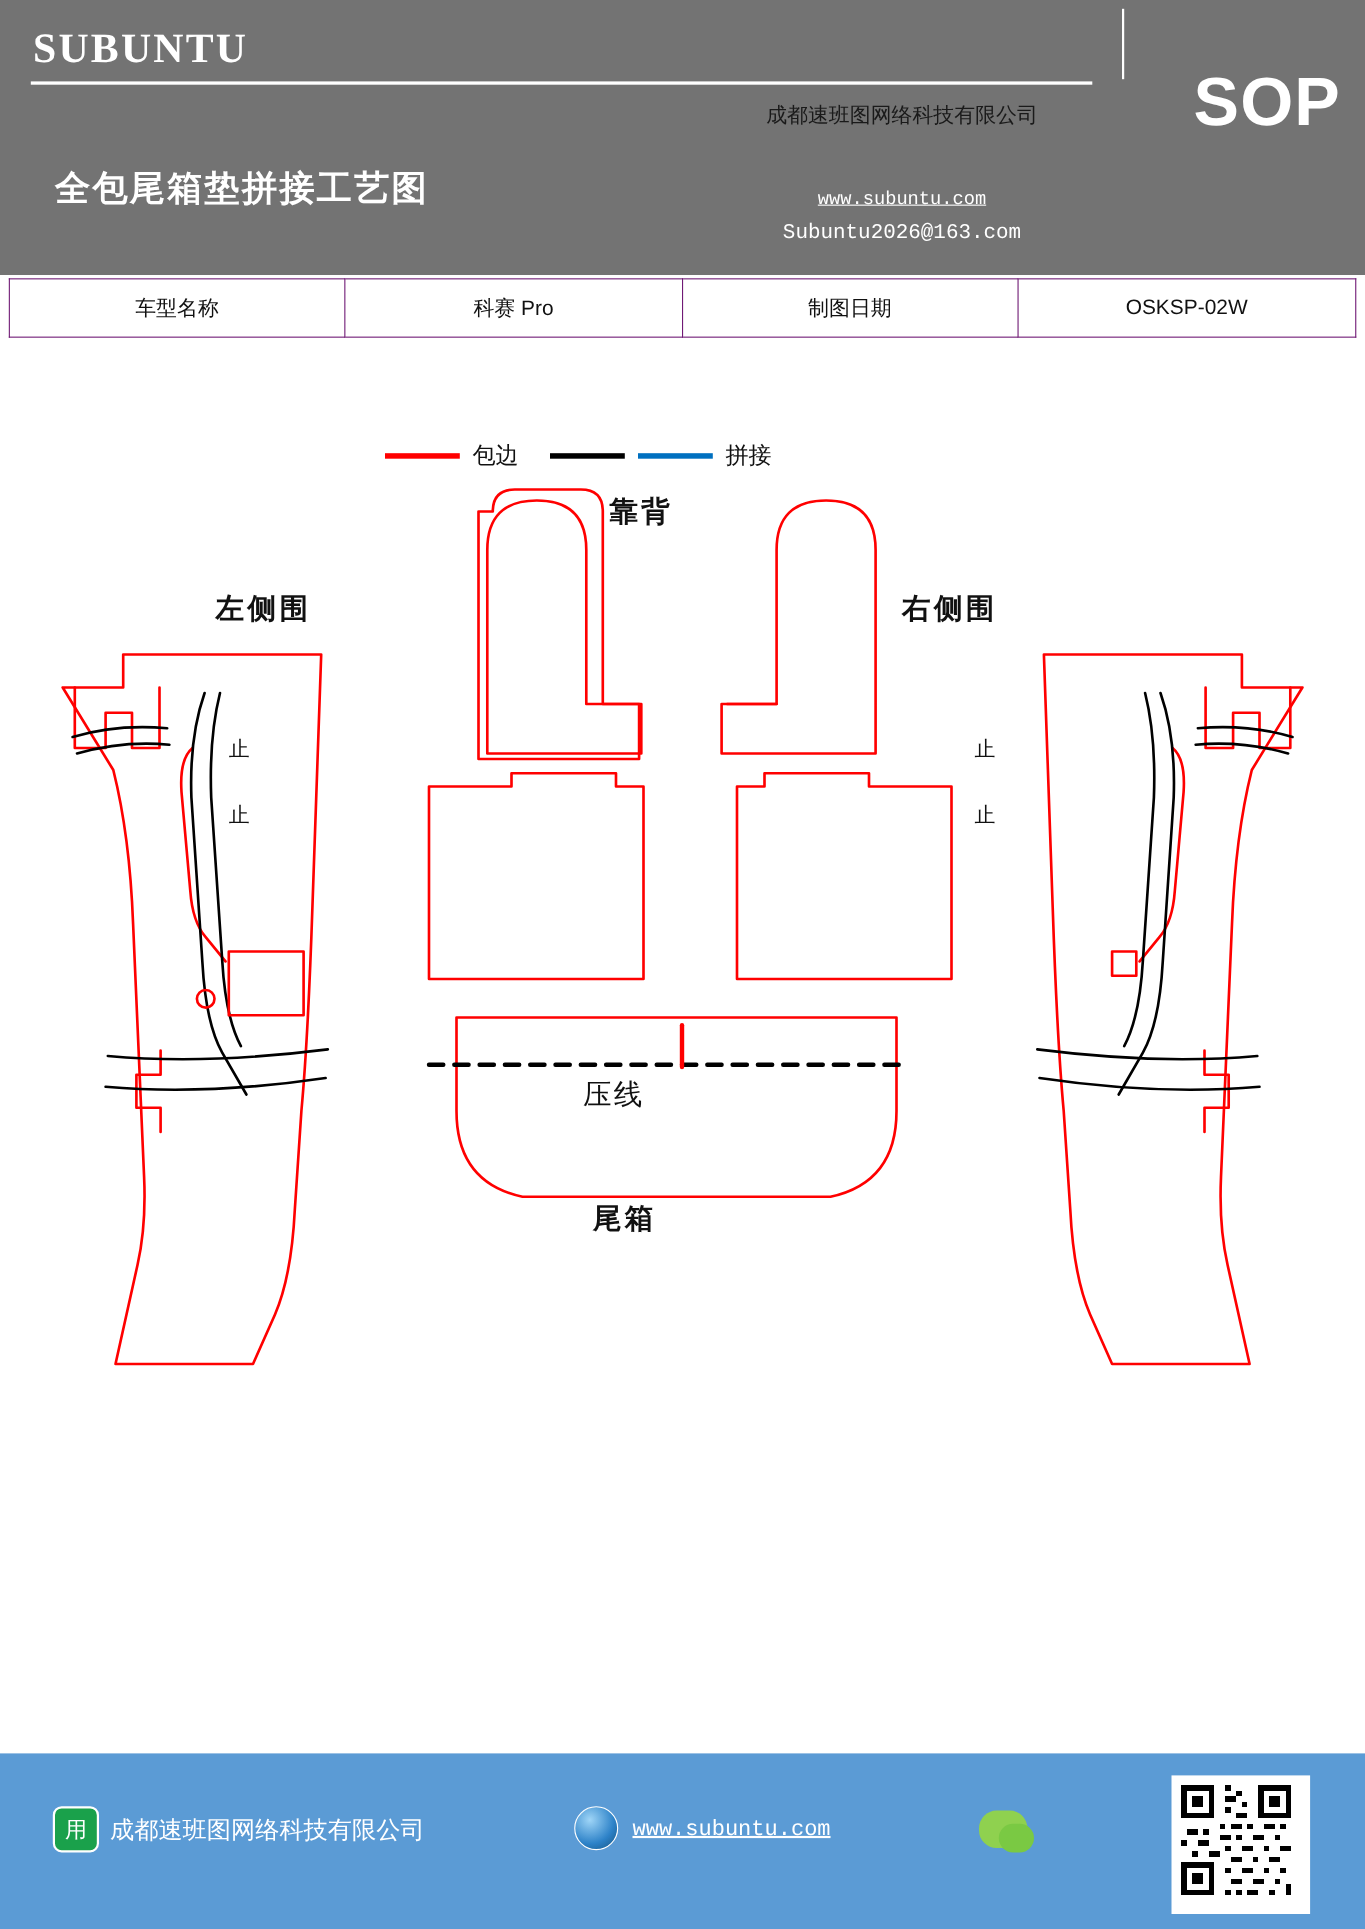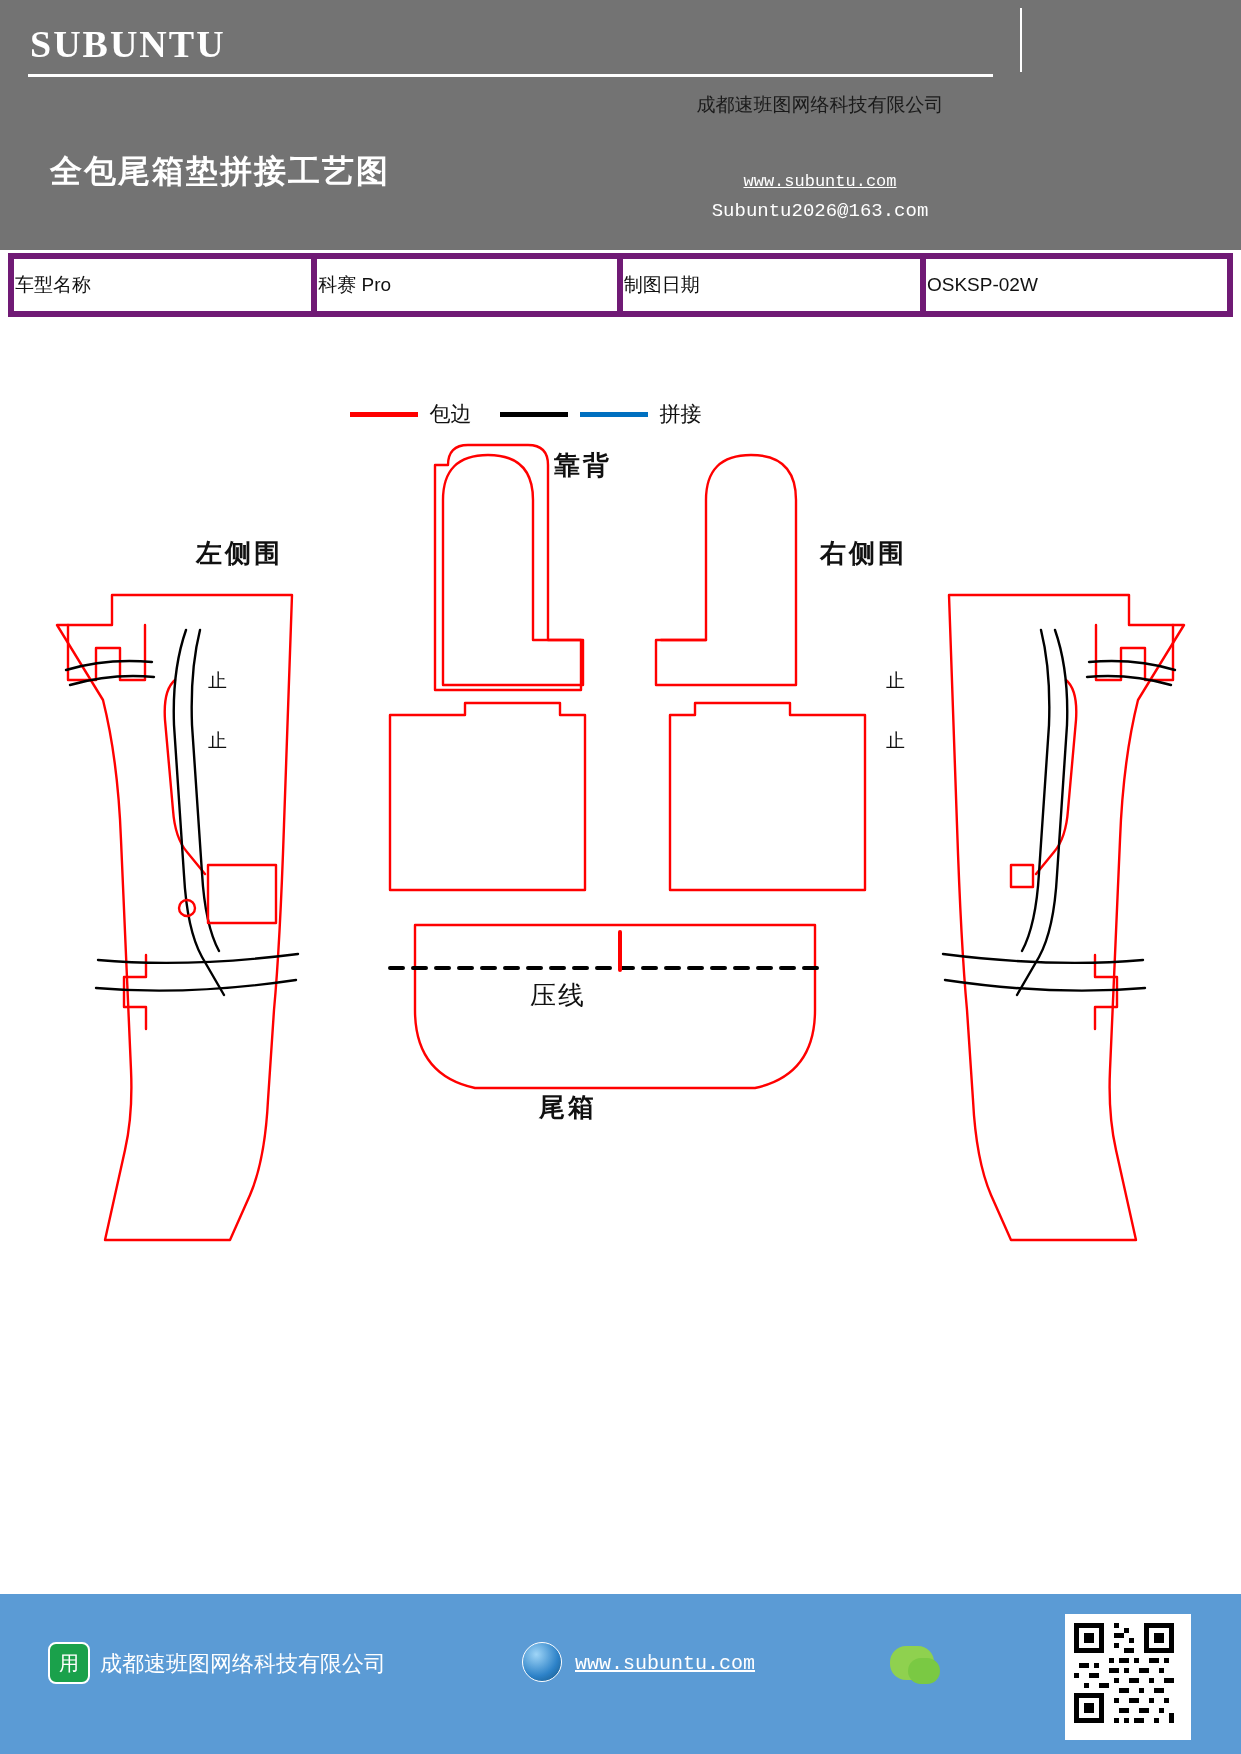--- a/index.html
+++ b/index.html
@@ -48,22 +48,23 @@
   .doc-title{
     position:absolute;left:30px;top:150px;
     color:#ffffff;font-size:32px;font-weight:bold;letter-spacing:2px;margin-left:20px;
   }
   
   .info-table{
     position:absolute;left:8px;top:253px;width:1225px;
     border-collapse:collapse;
   }
   .info-table td{
-    border:6px solid #701a75;
+    border:1px solid #701a75;
     height:50px;
+    text-align:center;
     font-size:19px;
     color:#111;
   }
   .info-table td.lbl{width:305px;}
   .info-table td.val{width:307px;}
   
   .legend{
     position:absolute;left:0;top:400px;width:1061px;
     display:flex;justify-content:center;align-items:center;gap:0px;
   }
@@ -112,20 +113,21 @@
     padding:4px;
   }
 </style>
 </head>
 <body>
 
 <div class="header">
   <div class="brand">SUBUNTU</div>
   <div class="brand-underline"></div>
   <div class="vline"></div>
+  <div class="sop">SOP</div>
   <div class="company">成都速班图网络科技有限公司</div>
   <div class="site">www.subuntu.com</div>
   <div class="mail">Subuntu2026@163.com</div>
   <div class="doc-title">全包尾箱垫拼接工艺图</div>
 </div>
 
 <table class="info-table">
   <tbody>
       <tr>
     <td class="lbl">车型名称</td>

